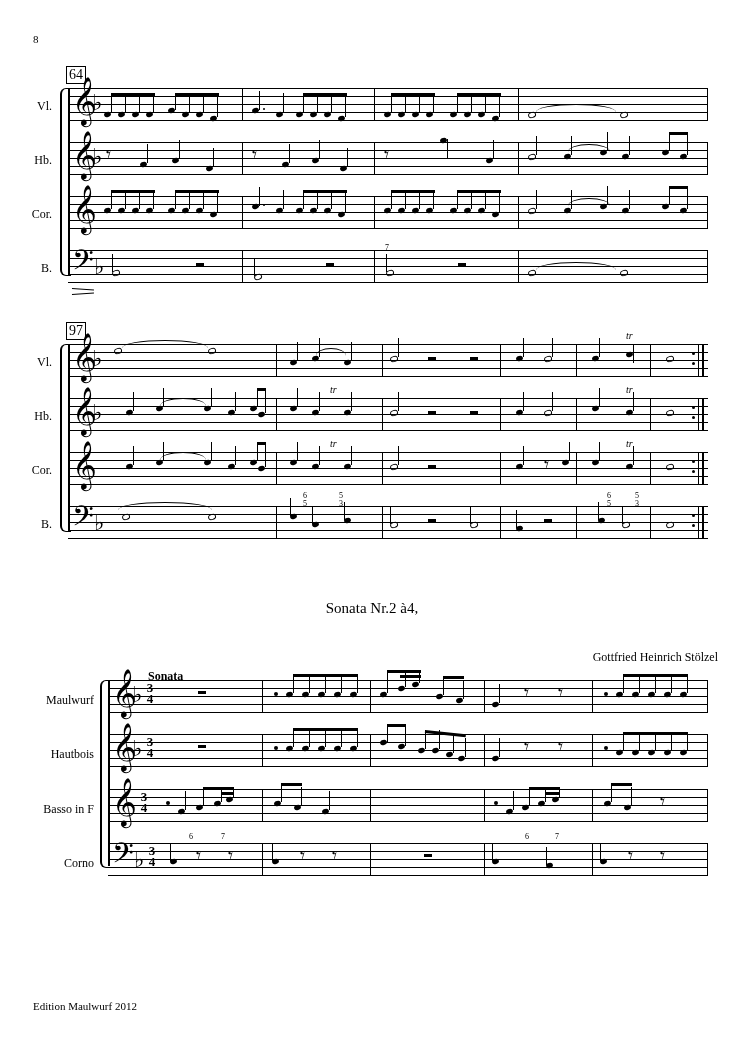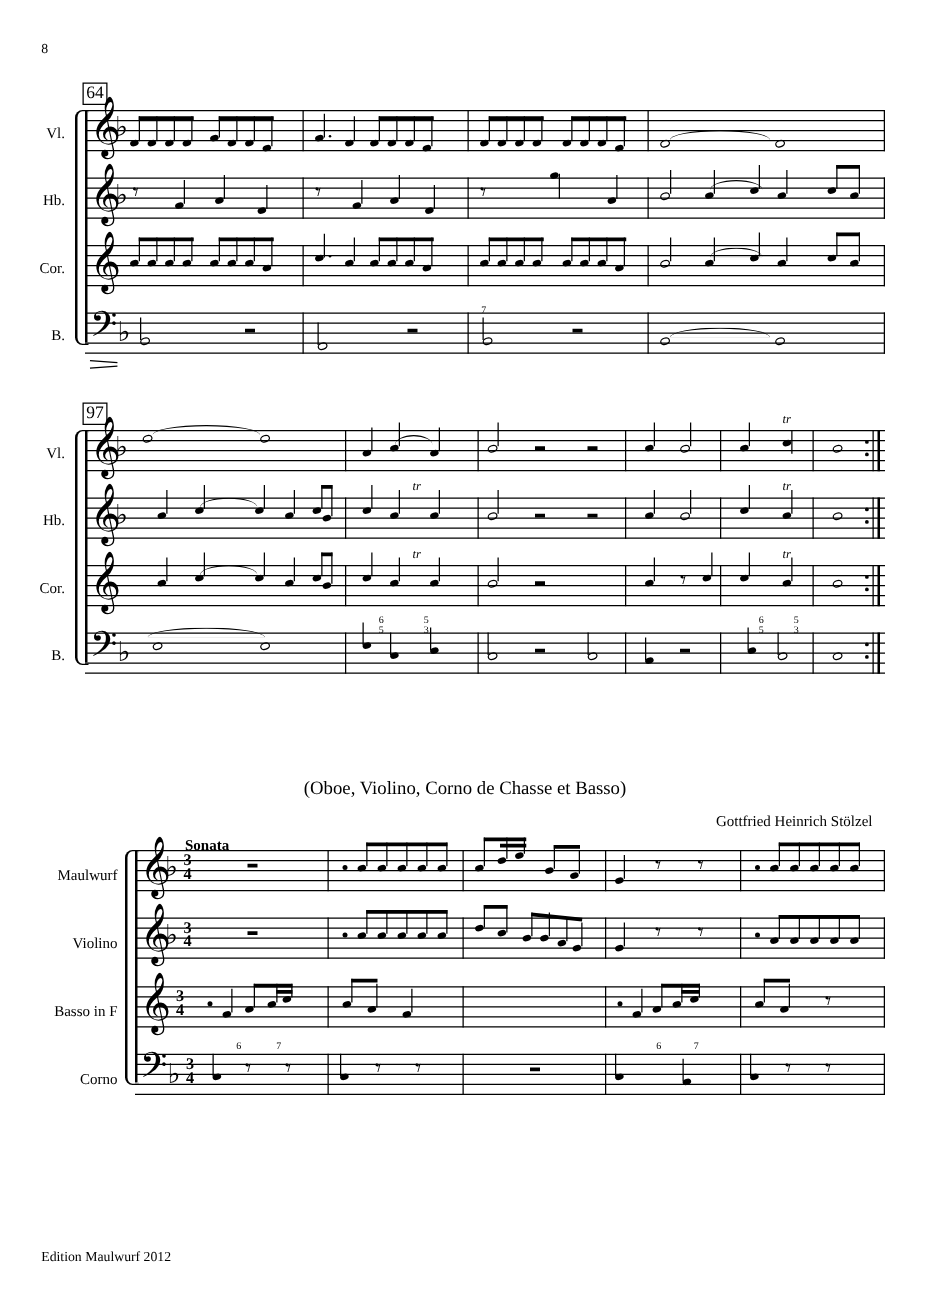--- a/index.html
+++ b/index.html
@@ -207,21 +207,21 @@
     font-size: 15px;
   }
   .subtitle {
     position: absolute;
     width: 744px;
     text-align: center;
     font-size: 15px;
   }
   .composer {
     position: absolute;
-    right: 46px;
+    right: 26px;
     font-size: 12px;
     text-align: left;
   }
 </style>
 </head>
 <body>
 
 <div class="page">
 
   <div class="page-number">8</div>
@@ -678,30 +678,30 @@
     <div class="stem" style="left:622px;top:506px;height:18px;"></div>
     <div class="nh open" style="left:666px;top:522px;"></div>
     <div class="barline" style="left:698px;top:506px;"></div>
     <div class="sysbar" style="left:702px;top:506px;height:33px;"></div>
     <div class="repeat-dots" style="left:692px;top:514px;">
       <i style="top:0;"></i>
         <i style="top:10px;"></i>
     </div>
   </div>
 
-  <div class="subtitle" style="top:623px;">(Oboe, Violino, Corno de Chasse et Basso)</div>
+  <div class="title" style="top:600px;">Sonata Nr.2 à4,</div>
   <div class="composer" style="top:650px;">Gottfried Heinrich Stölzel</div>
 
   <div class="system" style="left:0;top:0;width:744px;height:250px;">
 
     <div class="sysbar" style="left:108px;top:680px;height:186px;"></div>
     <div class="brace" style="left:100px;top:680px;height:186px;"></div>
 
     <div class="stafflabel" style="left:0;width:94px;top:693px;">Maulwurf</div>
-    <div class="stafflabel" style="left:0;width:94px;top:747px;">Violino</div>
+    <div class="stafflabel" style="left:0;width:94px;top:747px;">Hautbois</div>
     <div class="stafflabel" style="left:0;width:94px;top:802px;">Basso in F</div>
     <div class="stafflabel" style="left:0;width:94px;top:856px;">Corno</div>
 
     <div class="tempo" style="left:148px;top:669px;">Sonata</div>
 
     <div class="staff" style="left:108px;top:680px;width:600px;">
       <div class="line"></div>
         <div class="line"></div>
         <div class="line"></div>
         <div class="line"></div>

